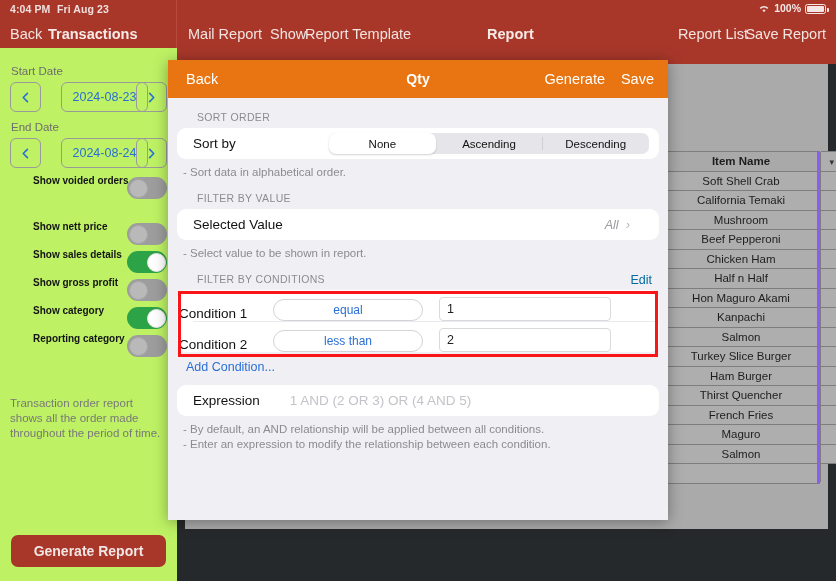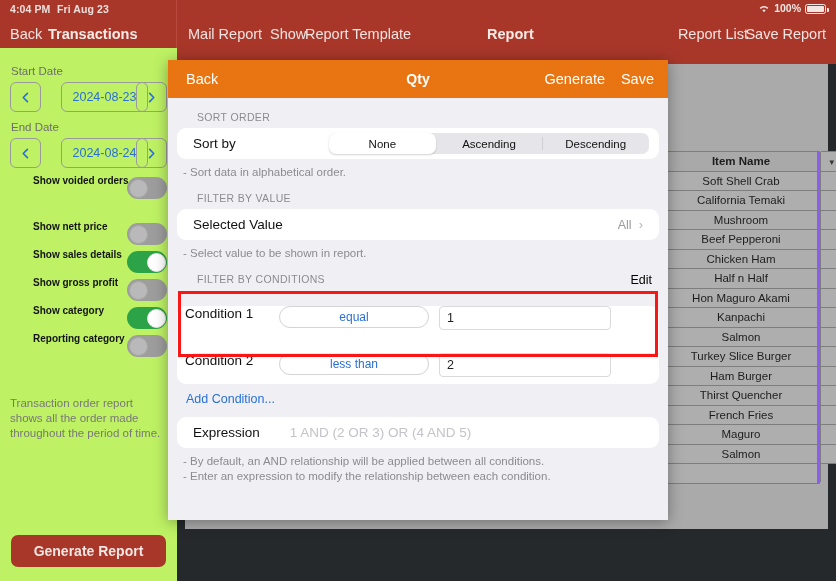--- a/index.html
+++ b/index.html
@@ -166,21 +166,21 @@
   }
   .mb-gen{ position:absolute; right:63px; font-size:14.5px; color:#ffffff; }
   .mb-save{ position:absolute; right:14px; font-size:14.5px; color:#ffffff; }
 
   .sec-hdr{
     padding:13px 15px 5px 29px; font-size:10.5px; color:#8b8b90;
     letter-spacing:.35px; position:relative;
   }
   .sec-hdr .edit{
     position:absolute; right:16px; top:13px;
-    font-size:12.5px; color:#000000; letter-spacing:0;
+    font-size:12.5px; color:#0369a1; letter-spacing:0;
   }
   .card{
     margin:0 9px; background:#ffffff; border-radius:9px;
   }
   .row{
     height:31px; display:flex; align-items:center; padding:0 0 0 16px;
     position:relative;
   }
   .row-lbl{ font-size:13.5px; color:#111; }
   .note{
@@ -198,29 +198,29 @@
   .seg .opt.sel{
     background:#ffffff; border-radius:7px;
     box-shadow:0 1px 2px rgba(0,0,0,.18);
   }
   .seg .opt.div:before{
     content:""; position:absolute; left:0; top:4px; bottom:4px; width:1px;
     background:#cfcfd4;
   }
 
   .sel-val-right{
-    position:absolute; right:16px; display:flex; align-items:center; gap:7px;
-    font-size:12.5px; color:#9a9aa0;
+    position:absolute; right:29px; display:flex; align-items:center; gap:7px;
+    font-size:12.5px; color:#9a9aa0;font-style:italic;
   }
   .chev{ color:#b5b5bb; font-size:13px; }
 
   
   .cond-card{ margin:0 9px; background:#ffffff; border-radius:9px; }
   .cond-row{
-    height:31px; display:flex; align-items:flex-start; padding-left:8px; position:relative;margin-top:16px;
+    height:31px; display:flex; align-items:flex-end; padding-left:2px; position:relative;
   }
   .cond-row + .cond-row:before{
     content:""; position:absolute; left:16px; right:0; top:0; height:1px;
     background:#e9e9ee;
   }
   .cond-lbl{ font-size:13.5px; color:#111; width:94px; }
   .cond-op{
     width:150px; height:22px; border:1px solid #d3d3d8; border-radius:11px;
     display:flex; align-items:center; justify-content:center;
     font-size:12px; color:#2a6fd6;

